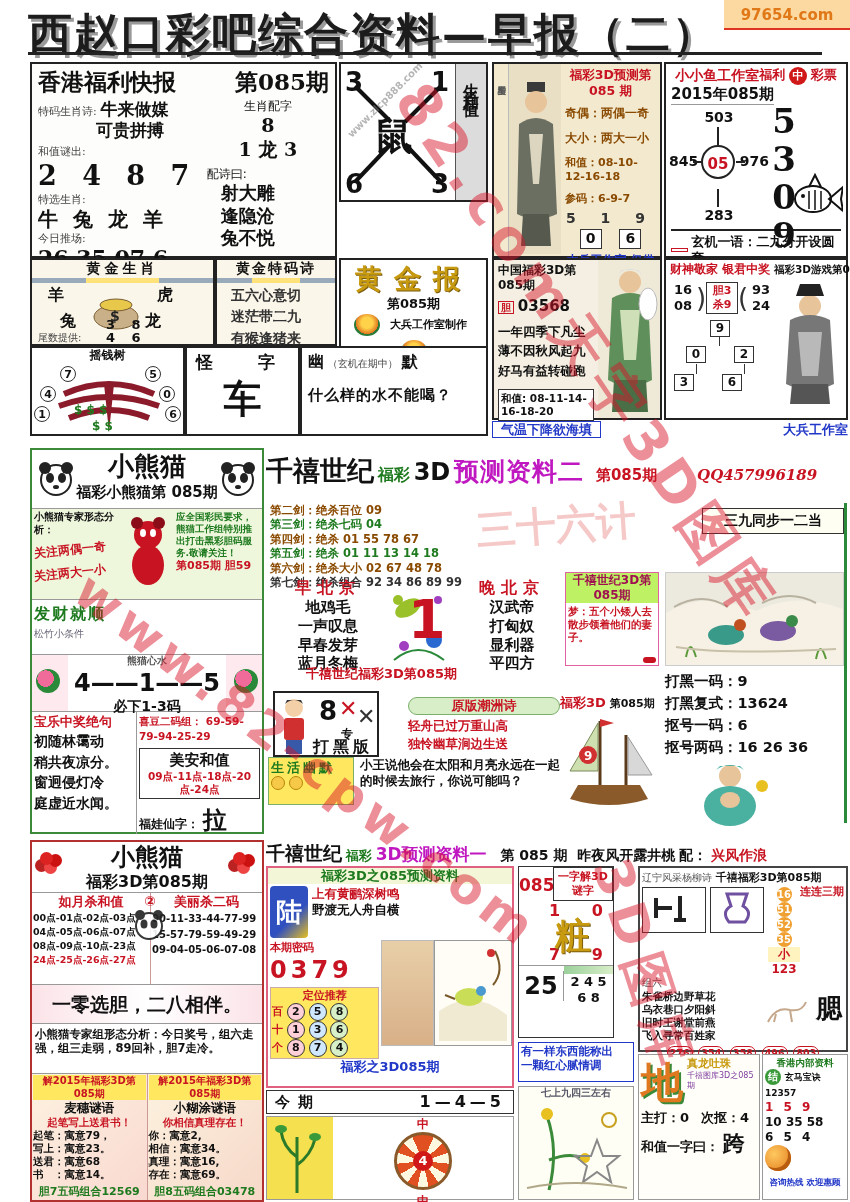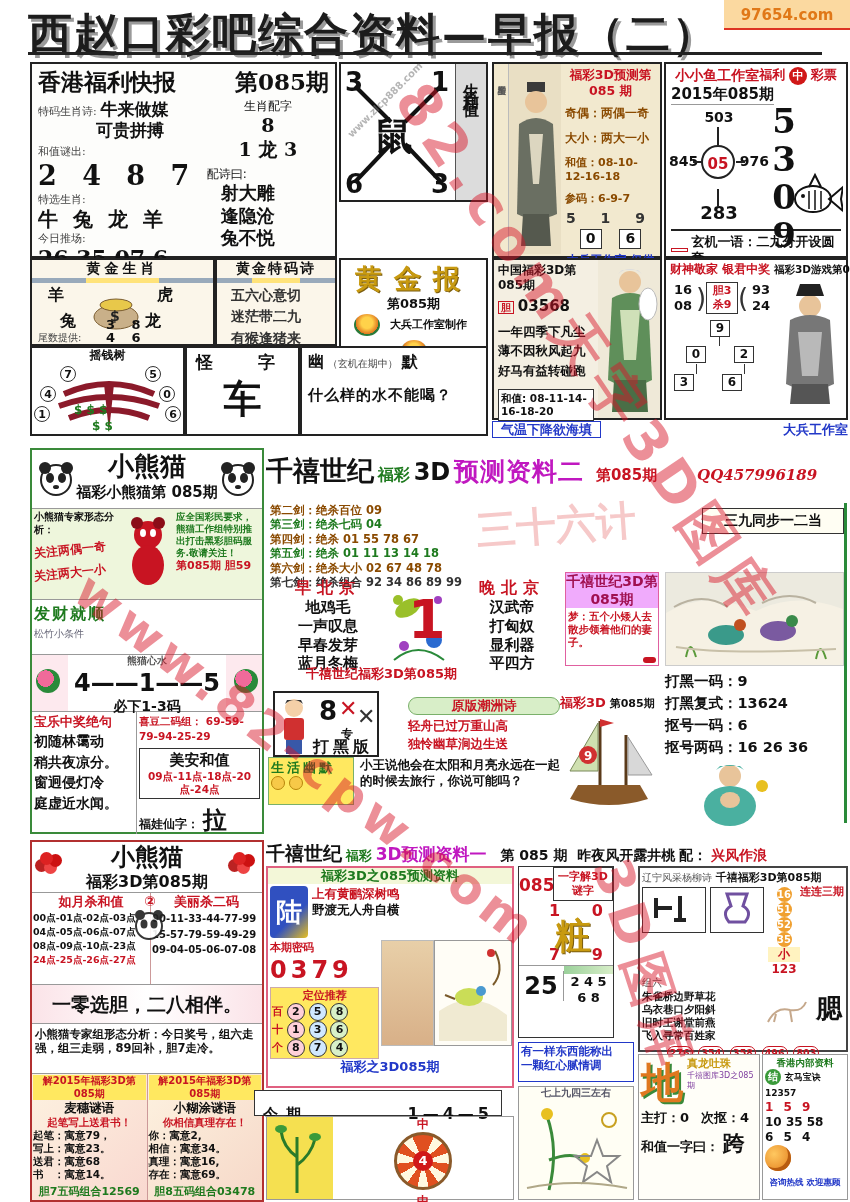--- a/index.html
+++ b/index.html
@@ -119,21 +119,21 @@
         <span class="bold red" style="font-size:13px">彩票</span>
       </span>
     </div>
     <div class="bold" style="font-size:15px;border-bottom:1px solid #999;display:inline-block">2015年085期</div>
     <div style="display:flex">
       <div style="width:96px;position:relative;height:120px">
         <div class="abs c bold" style="left:28px;top:4px;width:40px;font-size:14px">503</div>
         <div class="abs bold" style="left:-2px;top:48px;font-size:14px">845</div>
         <div class="abs bold red c" style="left:30px;top:40px;width:34px;height:34px;line-height:34px;border:2px solid #222;border-radius:50%;font-size:15px">05</div>
         <div class="abs bold" style="right:-2px;top:48px;font-size:14px">976</div>
-        <div class="abs c bold" style="left:28px;bottom:0;width:40px;font-size:18px">283</div>
+        <div class="abs c bold" style="left:28px;bottom:0;width:40px;font-size:14px">283</div>
         <div class="abs" style="left:46px;top:22px;width:2px;height:18px;background:#222"></div>
         <div class="abs" style="left:46px;bottom:18px;width:2px;height:18px;background:#222"></div>
         <div class="abs" style="left:22px;top:56px;width:9px;height:2px;background:#222"></div>
         <div class="abs" style="right:22px;top:56px;width:9px;height:2px;background:#222"></div>
       </div>
       <div style="flex:1;position:relative;height:120px">
         <div class="abs bold serif" style="left:2px;top:-4px;font-size:34px;letter-spacing:-2px;writing-mode:vertical-rl;text-orientation:upright;line-height:30px">5309</div>
         <svg width="52" height="60" style="position:absolute;right:-2px;bottom:0">
           <ellipse cx="22" cy="34" rx="18" ry="13" fill="none" stroke="#111" stroke-width="2"></ellipse>
           <path d="M38 34 L52 22 L50 34 L52 46 Z" fill="none" stroke="#111" stroke-width="2"></path>
@@ -406,21 +406,21 @@
     <div class="abs c" style="left:190px;top:130px;width:112px">
       <div class="bold red" style="font-size:16px;letter-spacing:6px">晚北京</div>
       <div class="bold" style="font-size:15px">汉武帝</div>
       <div class="bold" style="font-size:15px">打匈奴</div>
       <div class="bold" style="font-size:15px">显利器</div>
       <div class="bold" style="font-size:15px">平四方</div>
     </div>
     <div class="abs bold red" style="left:40px;top:218px;font-size:13px">千禧世纪福彩3D第085期</div>
 
     <div class="abs bx1" style="left:299px;top:124px;width:94px;height:94px;border-color:#e060a0">
-      <div class="c bold" style="font-size:14px;background:#f0abfc;color:#a01050">千禧世纪3D第085期</div>
+      <div class="c bold" style="font-size:12px;background:#bef264;color:#a01050">千禧世纪3D第085期</div>
       <div class="bold red" style="font-size:10.5px;padding:2px">梦：五个小矮人去散步领着他们的妻子。</div>
       <span class="vt bold abs" style="right:2px;bottom:2px;background:#c81422;color:#fff;font-size:9px;border-radius:6px;padding:3px 1px">周公解梦</span>
     </div>
     <div class="abs" style="left:399px;top:124px;width:179px;height:94px;background:#f6f1e4;border:1px solid #ccc">
       <svg width="177" height="92">
         <path d="M0 40 Q40 16 90 38 Q130 18 177 36 L177 0 L0 0 Z" fill="#eceadf"></path>
         <path d="M8 34 Q36 18 62 34 M96 30 Q124 16 150 30" stroke="#b9b2a0" stroke-width="2" fill="none"></path>
         <ellipse cx="60" cy="62" rx="18" ry="10" fill="#3a9a8a"></ellipse>
         <circle cx="74" cy="52" r="6" fill="#c05020"></circle>
         <ellipse cx="112" cy="58" rx="18" ry="10" fill="#7a5aa0"></ellipse>
@@ -585,21 +585,21 @@
           <path d="M60 10 Q70 30 58 44" stroke="#7a5a2a" stroke-width="2" fill="none"></path>
           <circle cx="56" cy="12" r="4" fill="#d03030"></circle>
           <ellipse cx="34" cy="56" rx="14" ry="9" fill="#cadd57"></ellipse>
           <circle cx="46" cy="50" r="5" fill="#4a9ad0"></circle>
           <path d="M20 58 L10 54" stroke="#7a5a2a" stroke-width="2"></path>
         </svg>
       </div>
     </div>
     <div class="c bold blue" style="font-size:13px">福彩之3D085期</div>
   </div>
-  <div class="abs bx1" style="left:254px;top:1090px;width:248px;height:24px;line-height:22px;padding:12px 8px">
+  <div class="abs bx1" style="left:266px;top:1090px;width:248px;height:24px;line-height:22px;padding:0 8px">
     <span class="bold serif" style="font-size:15px;letter-spacing:8px">今期</span>
     <span class="bold" style="font-size:16px;float:right;letter-spacing:4px">1—4—5</span>
   </div>
   <div class="abs" style="left:266px;top:1116px;width:248px;height:84px;border:1px solid #999;display:flex">
     <div style="width:66px;background:#f5e050;position:relative">
       <svg width="62" height="80">
         <path d="M30 76 L30 20 M30 40 Q16 30 14 14 M30 48 Q44 38 48 22" stroke="#2a7a2a" stroke-width="3" fill="none"></path>
         <ellipse cx="14" cy="12" rx="6" ry="4" fill="#3a9a3a"></ellipse>
           <ellipse cx="48" cy="20" rx="6" ry="4" fill="#3a9a3a"></ellipse>
       </svg>

